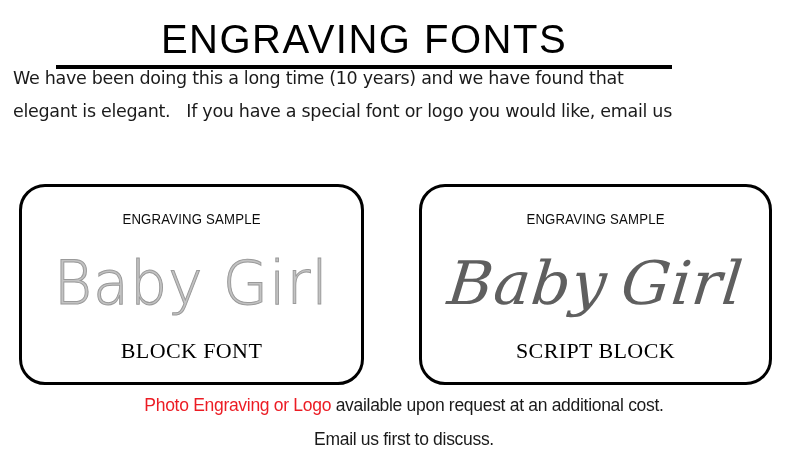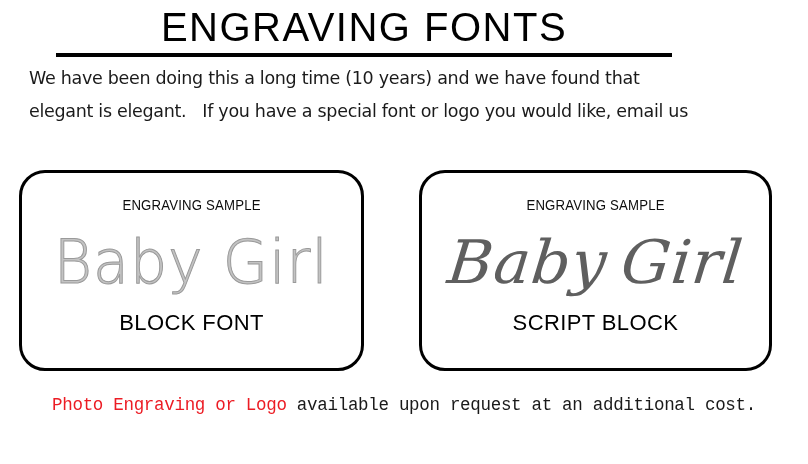--- a/index.html
+++ b/index.html
@@ -13,21 +13,21 @@
     overflow: hidden;
     font-family: "Liberation Sans", sans-serif;
     color: #111111;
     position: relative;
   }
 
   
   .title-block {
     position: absolute;
     left: 0;
-    top: 4px;
+    top: 16px;
     width: 728px;
     text-align: center;
   }
   .title {
     font-family: "Liberation Sans", sans-serif;
     font-size: 40px;
     line-height: 46px;
     letter-spacing: 1.5px;
     font-weight: 400;
     color: #000000;
@@ -36,36 +36,36 @@
   .title-rule {
     width: 616px;
     height: 4px;
     background: #000000;
     margin: 3px auto 0 auto;
   }
 
   
   .intro {
     position: absolute;
-    left: 29px;
+    left: 13px;
     top: 62px;
     width: 752px;
     font-family: "DejaVu Sans", sans-serif;
     font-size: 17.5px;
     line-height: 33px;
     color: #1a1a1a;
     letter-spacing: -0.3px;
   }
   .intro .gap { display: inline-block; width: 16px; }
 
   
   .samples {
     position: absolute;
     left: 0;
-    top: 170px;
+    top: 184px;
     width: 808px;
     height: 204px;
   }
   .sample-card {
     position: absolute;
     top: 0;
     height: 201px;
     box-sizing: border-box;
     border: 3px solid #000000;
     border-radius: 26px;
@@ -120,37 +120,37 @@
     line-height: 66px;
     font-weight: 400;
     letter-spacing: 1px;
     color: #5f5f5f;
     white-space: nowrap;
     transform: skewX(-6deg) scaleX(1.02);
   }
   .word-script .sp { display: inline-block; width: 14px; }
 
   .sample-label {
-    margin-bottom: 33px;
-    font-family: Liberation Sans, sans-serif;
+    margin-bottom: 19px;
+    font-family: Liberation Serif, serif;
     font-size: 22px;
     line-height: 24px;
     letter-spacing: 0.4px;
     color: #000000;
     white-space: nowrap;
   }
 
   
   .footer {
     position: absolute;
     left: 0;
     top: 388px;
     width: 808px;
     text-align: center;
-    font-family: Liberation Mono, monospace;
+    font-family: Liberation Sans, sans-serif;
     font-size: 17.5px;
     line-height: 34px;
     color: #1a1a1a;
     letter-spacing: -0.3px;
   }
   .footer .hl { color: #EC1C24; }
 </style>
 </head>
 <body>
 
@@ -179,13 +179,14 @@
     <div class="sample-word-wrap">
       <div class="word-script"><span>Baby</span><span class="sp"></span><span>Girl</span></div>
     </div>
     <div class="sample-label">SCRIPT BLOCK</div>
   </div>
 
 </div>
 
 <div class="footer">
   <span class="hl">Photo Engraving or Logo</span><span> available upon request at an additional cost.</span><br>
+  <span>Email us first to discuss.</span>
 </div>
 
 </body></html>

